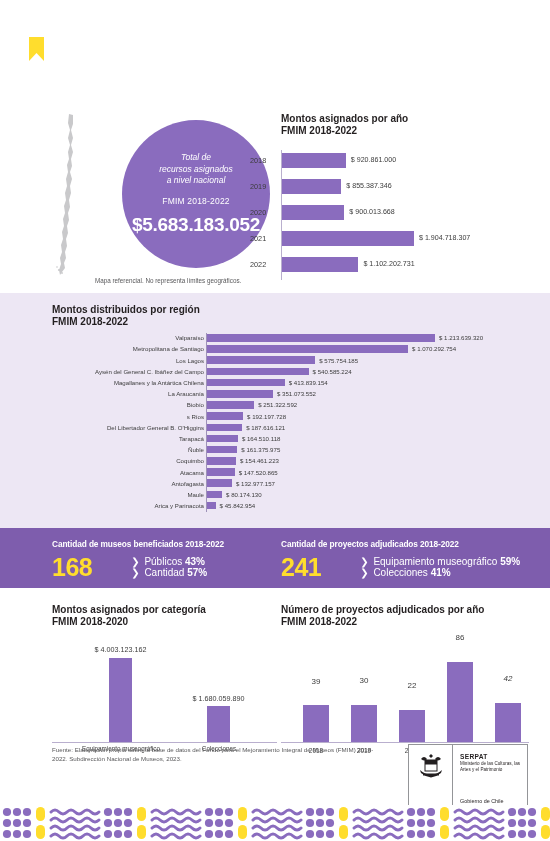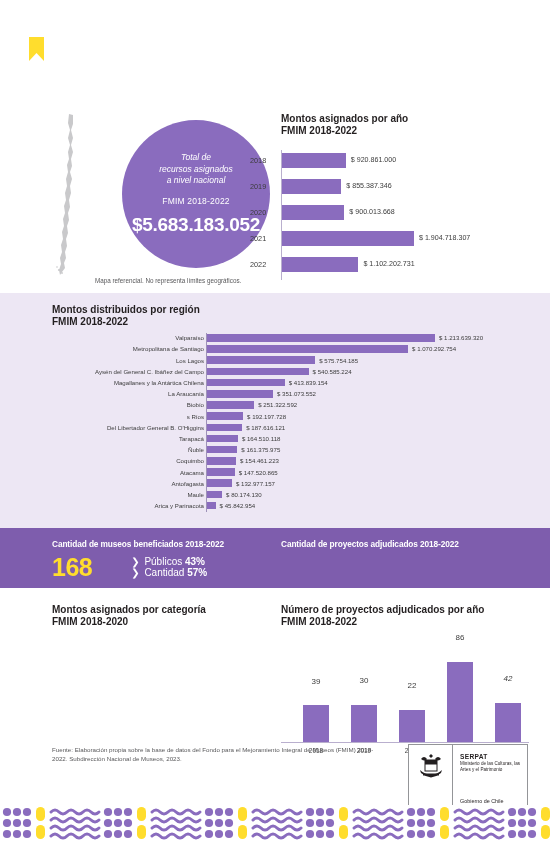--- a/index.html
+++ b/index.html
@@ -304,28 +304,52 @@
             <span class="chev">❯</span>
             <span>Cantidad</span>
             <b>57%</b>
           </div>
         </div>
       </div>
     </div>
 
     <div class="stat right">
       <div class="stat-title">Cantidad de proyectos adjudicados 2018-2022</div>
+      <div class="stat-body">
+        <div class="stat-num">241</div>
+        <div class="stat-bullets">
+          <div class="stat-bullet">
+            <span class="chev">❯</span>
+            <span>Equipamiento museográfico</span>
+            <b>59%</b>
+          </div>
+          <div class="stat-bullet">
+            <span class="chev">❯</span>
+            <span>Colecciones</span>
+            <b>41%</b>
+          </div>
+        </div>
+      </div>
     </div>
   </div>
 
   <div class="catchart">
     <div class="chart-title">
       <span>Montos asignados por categoría</span><br>
       <span>FMIM 2018-2020</span>
     </div>
+    <div class="cat-plot" id="cat-plot">
+      <div class="cat-axis"></div>
+    <div class="cat-col" style="left: 57px; height: 84px; background: rgb(138, 108, 190);"></div>
+        <div class="cat-vlabel" style="left: 21px; top: 2px; width: 95px; text-align: center;">$ 4.003.123.162</div>
+        <div class="cat-xlabel" style="left: 24px;">Equipamiento museográfico</div>
+        <div class="cat-col" style="left: 155px; height: 35.2537px; background: rgb(138, 108, 190);"></div>
+        <div class="cat-vlabel" style="left: 119px; top: 50.7463px; width: 95px; text-align: center;">$ 1.680.059.890</div>
+        <div class="cat-xlabel" style="left: 122px;">Colecciones</div>
+      </div>
   </div>
 
   <div class="projchart">
     <div class="chart-title">
       <span>Número de proyectos adjudicados por año</span><br>
       <span>FMIM 2018-2022</span>
     </div>
     <div class="prj-plot" id="prj-plot">
       <div class="prj-axis"></div>
     <div class="prj-col" style="left: 22px; height: 36.2791px; background: rgb(138, 108, 190);"></div>

